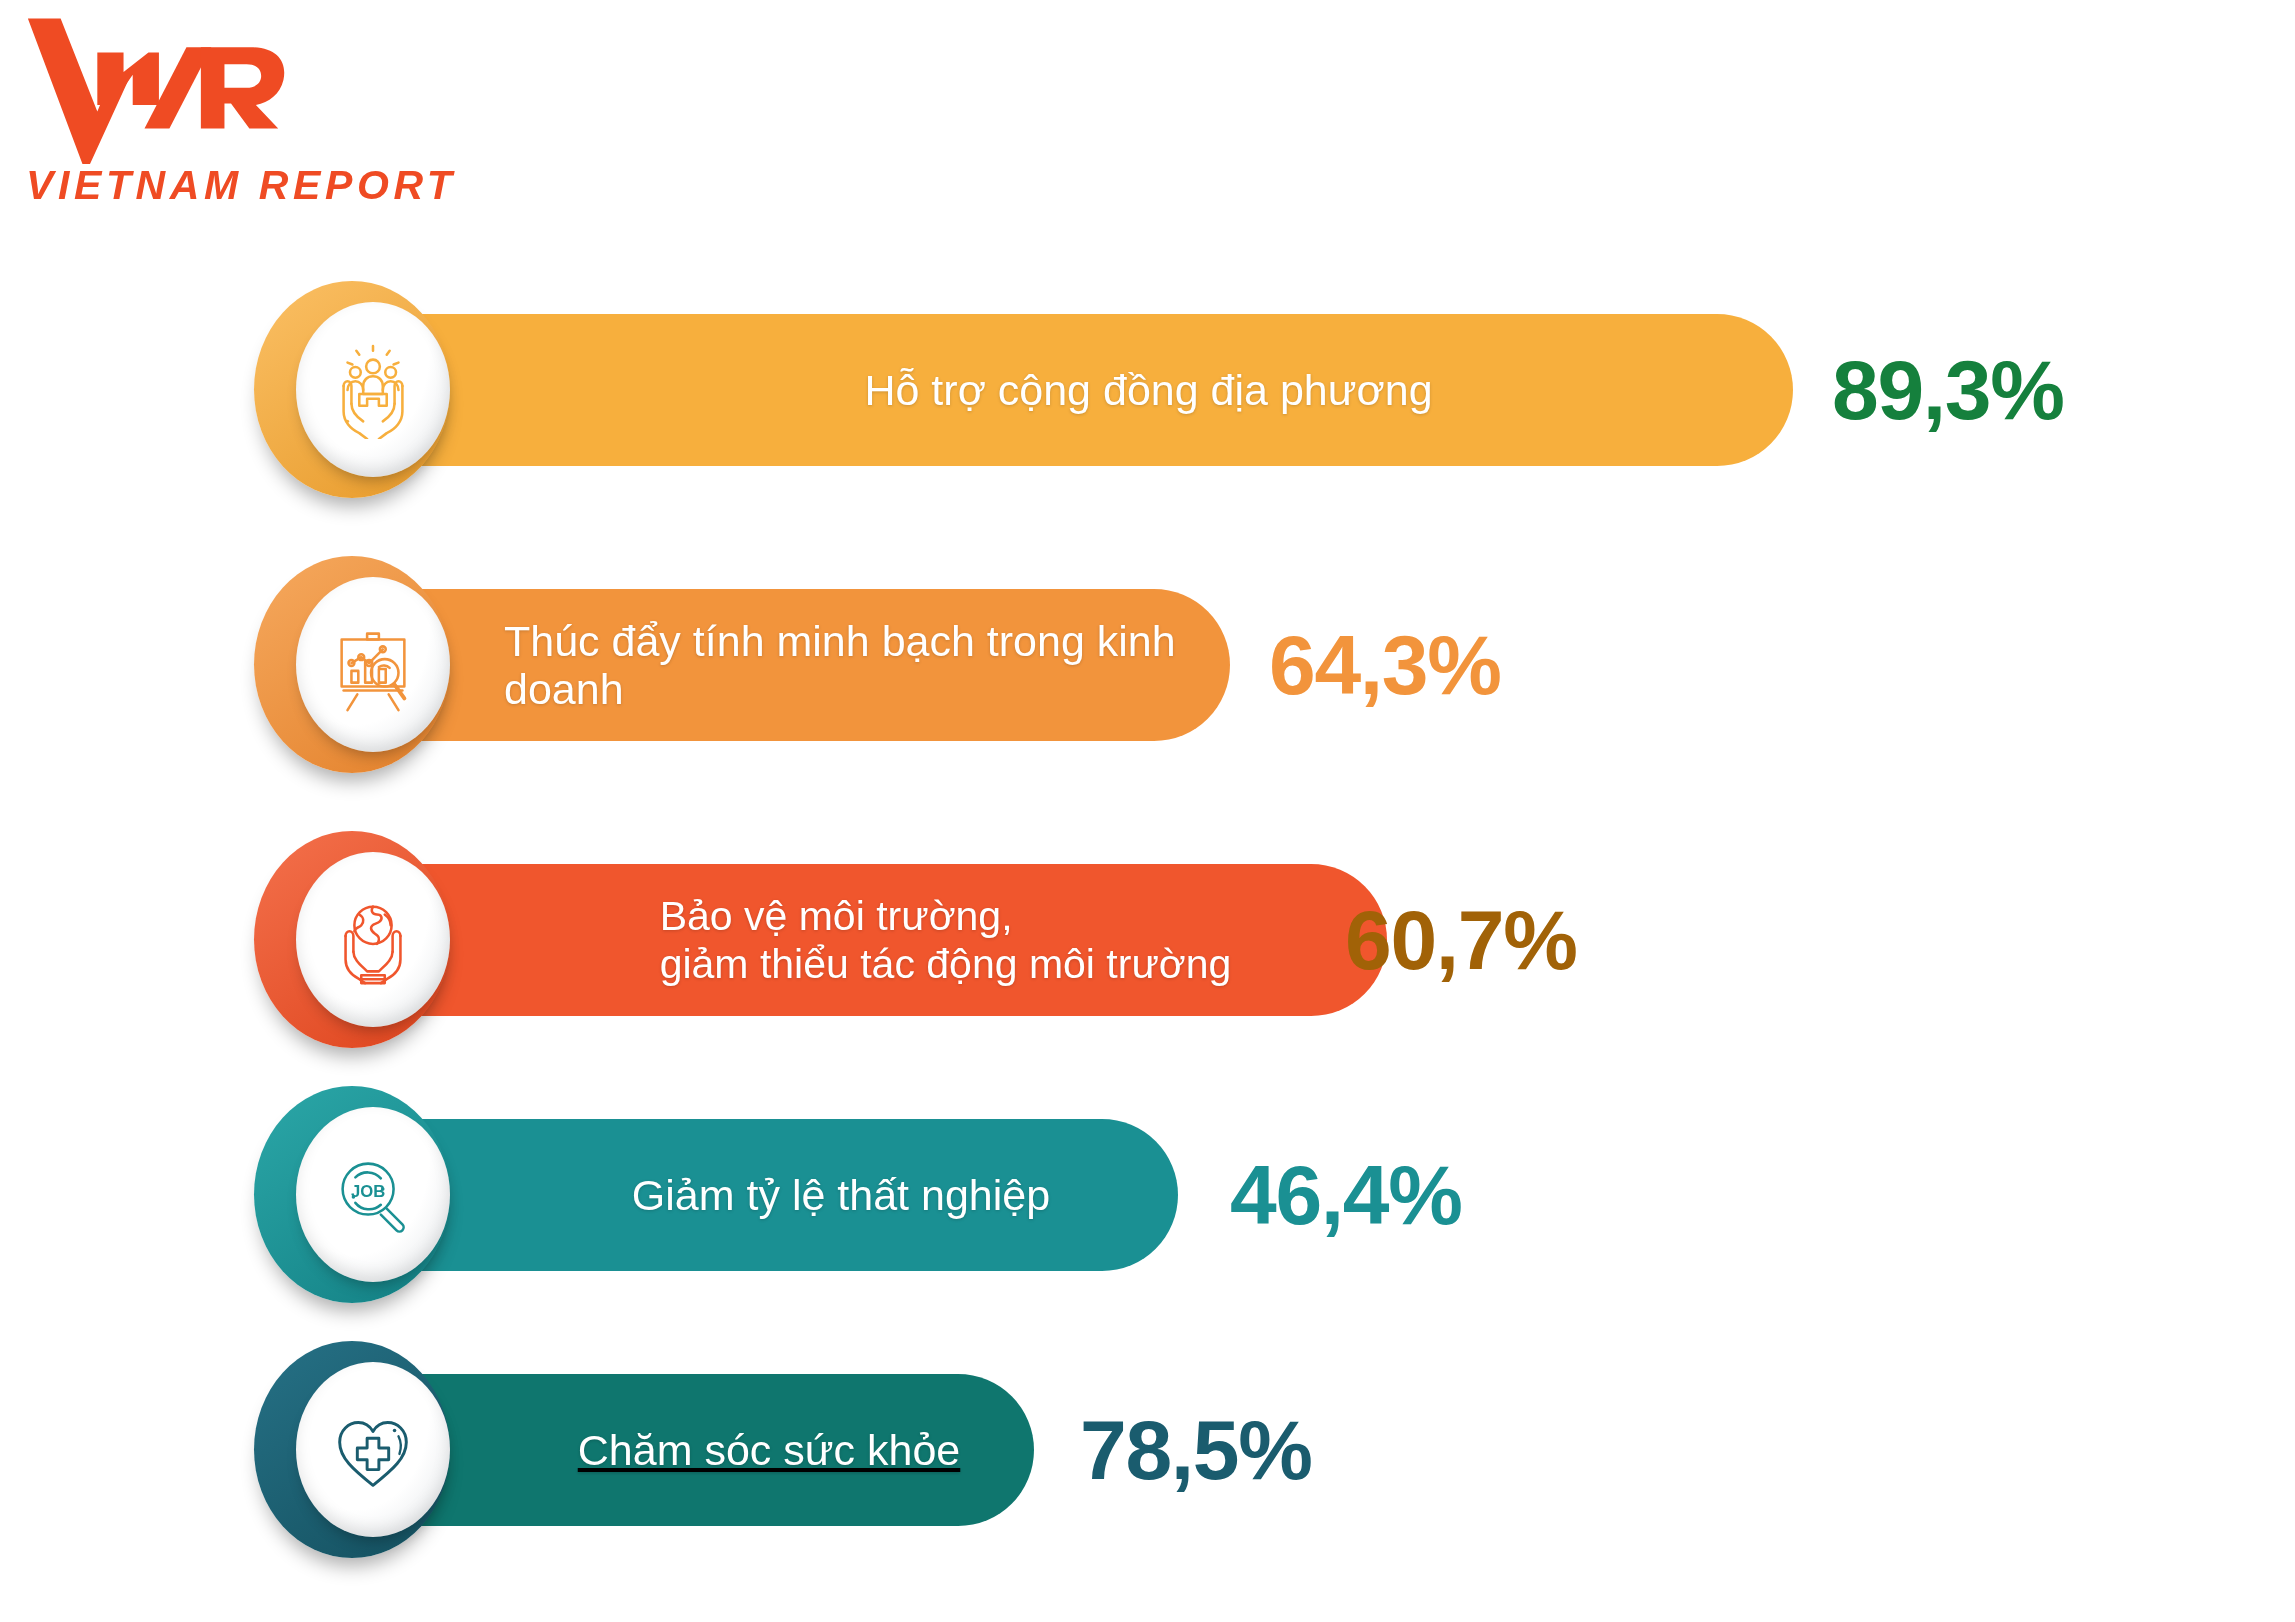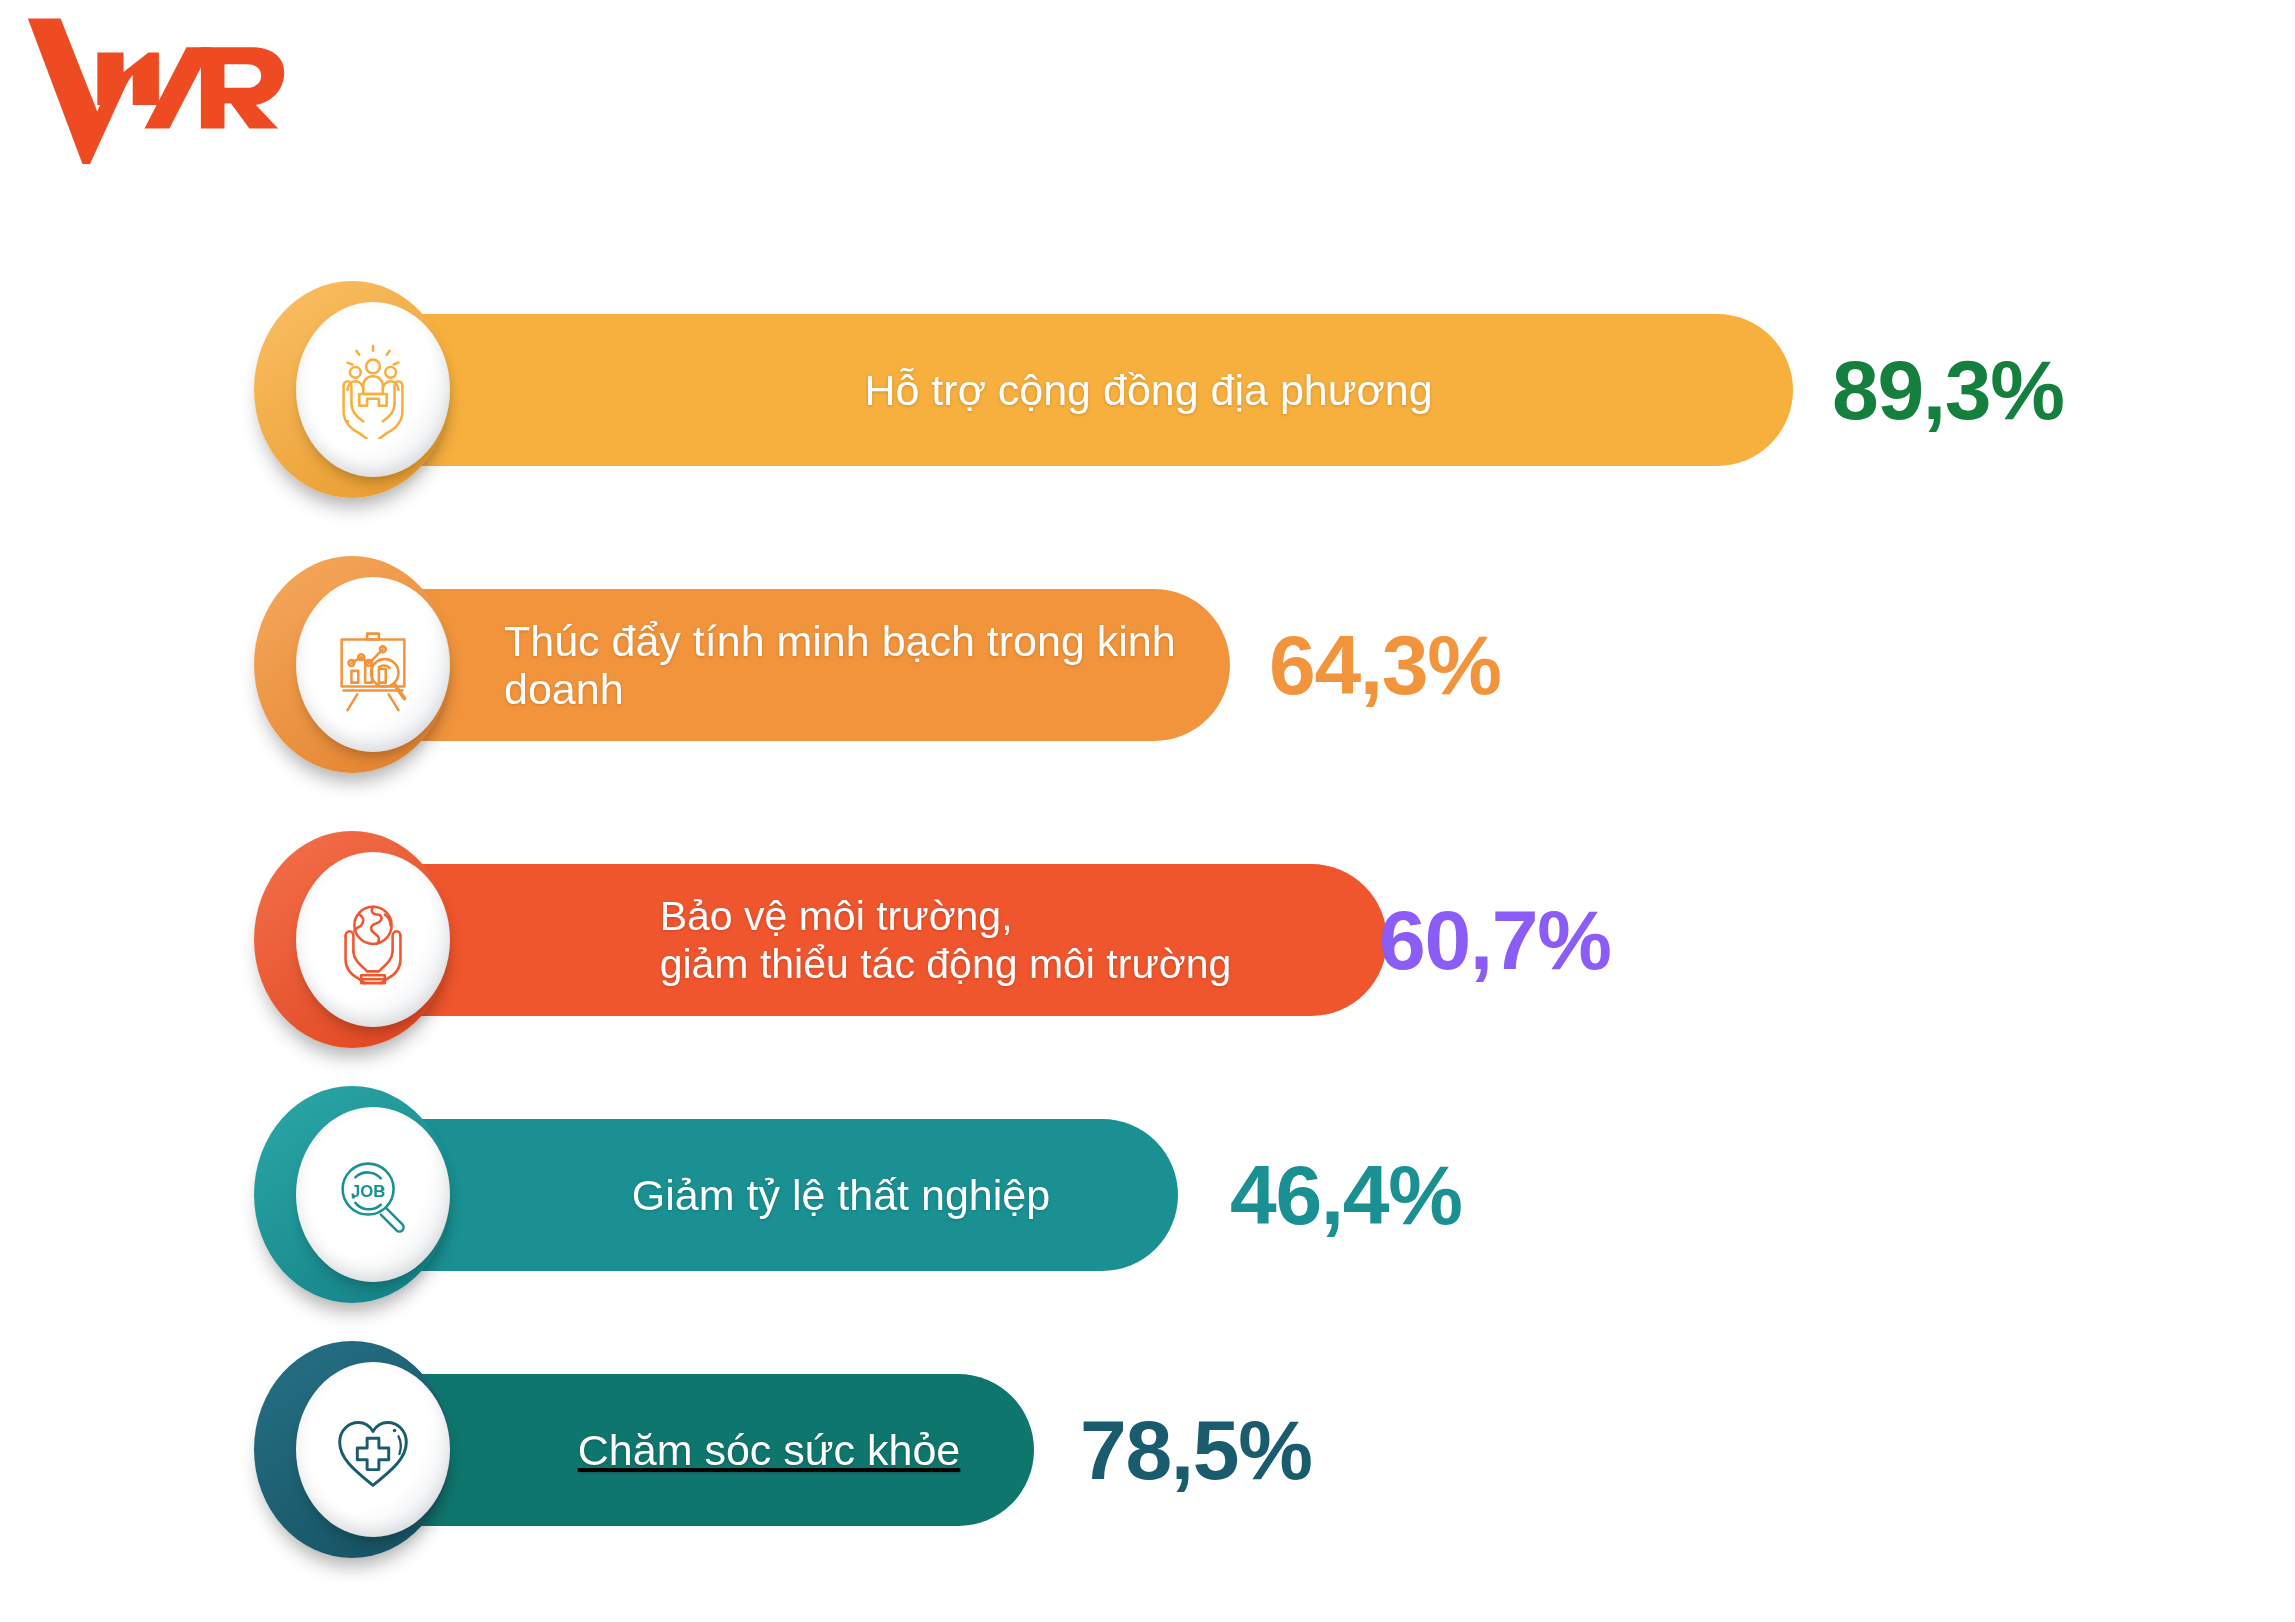--- a/index.html
+++ b/index.html
@@ -80,20 +80,21 @@
       <path d="M12 8 L62 8 L118 150 L142 92 L170 92 L106 232 L96 232 Z"></path>
 
       <path d="M118 60 L158 60 L158 90 L196 60 L212 60 L212 140 L172 140 L172 94 L140 140 L118 140 Z"></path>
 
       <path d="M254 52 L292 52 L228 176 L190 176 Z"></path>
 
       <path d="M276 52 L352 52 C392 52 408 74 402 102 C397 124 380 136 360 140 L394 176 L350 176 L322 138 L312 138 L312 176 L276 176 Z
                M312 78 L312 114 L346 114 C360 114 368 106 368 96 C368 85 360 78 346 78 Z"></path>
     </g>
   </svg>
+  <div class="logo-word">VIETNAM REPORT</div>
 </div>
 
 <div id="chart">
 
   <div class="row" style="top:281px;">
     <div class="bar" style="width:1453px;background:#F7AF3D;">
       <span class="bar-label">Hỗ trợ cộng đồng địa phương</span>
     </div>
     <div class="badge" style="background:linear-gradient(145deg,#FBC065,#E79A2A);">
       <div class="badge-inner">
@@ -166,21 +167,21 @@
           <path d="M22 46 v24 c0 9 6 16 14 20 l6 4"></path>
           <path d="M22 46 c0-3 2-5 4-5 s4 2 4 5 v16"></path>
           <path d="M78 46 v24 c0 9-6 16-14 20 l-6 4"></path>
           <path d="M78 46 c0-3-2-5-4-5 s-4 2-4 5 v16"></path>
           <path d="M30 62 c0 8 8 14 14 20 h12 c6-6 14-12 14-20"></path>
           <path d="M38 86 h24 v8 h-24z"></path>
           <path d="M38 90 h24"></path>
         </svg>
       </div>
     </div>
-    <div class="value" style="left:1379px;color:#8b5cf6;">
+    <div class="value" style="left:1345px;color:#a16207;">
       <span>60,7%</span>
     </div>
   </div>
 
   <div class="row" style="top:1086px;">
     <div class="bar" style="width:838px;background:#1A9093;">
       <span class="bar-label">Giảm tỷ lệ thất nghiệp</span>
     </div>
     <div class="badge" style="background:linear-gradient(145deg,#2BA7A8,#138084);">
       <div class="badge-inner">

